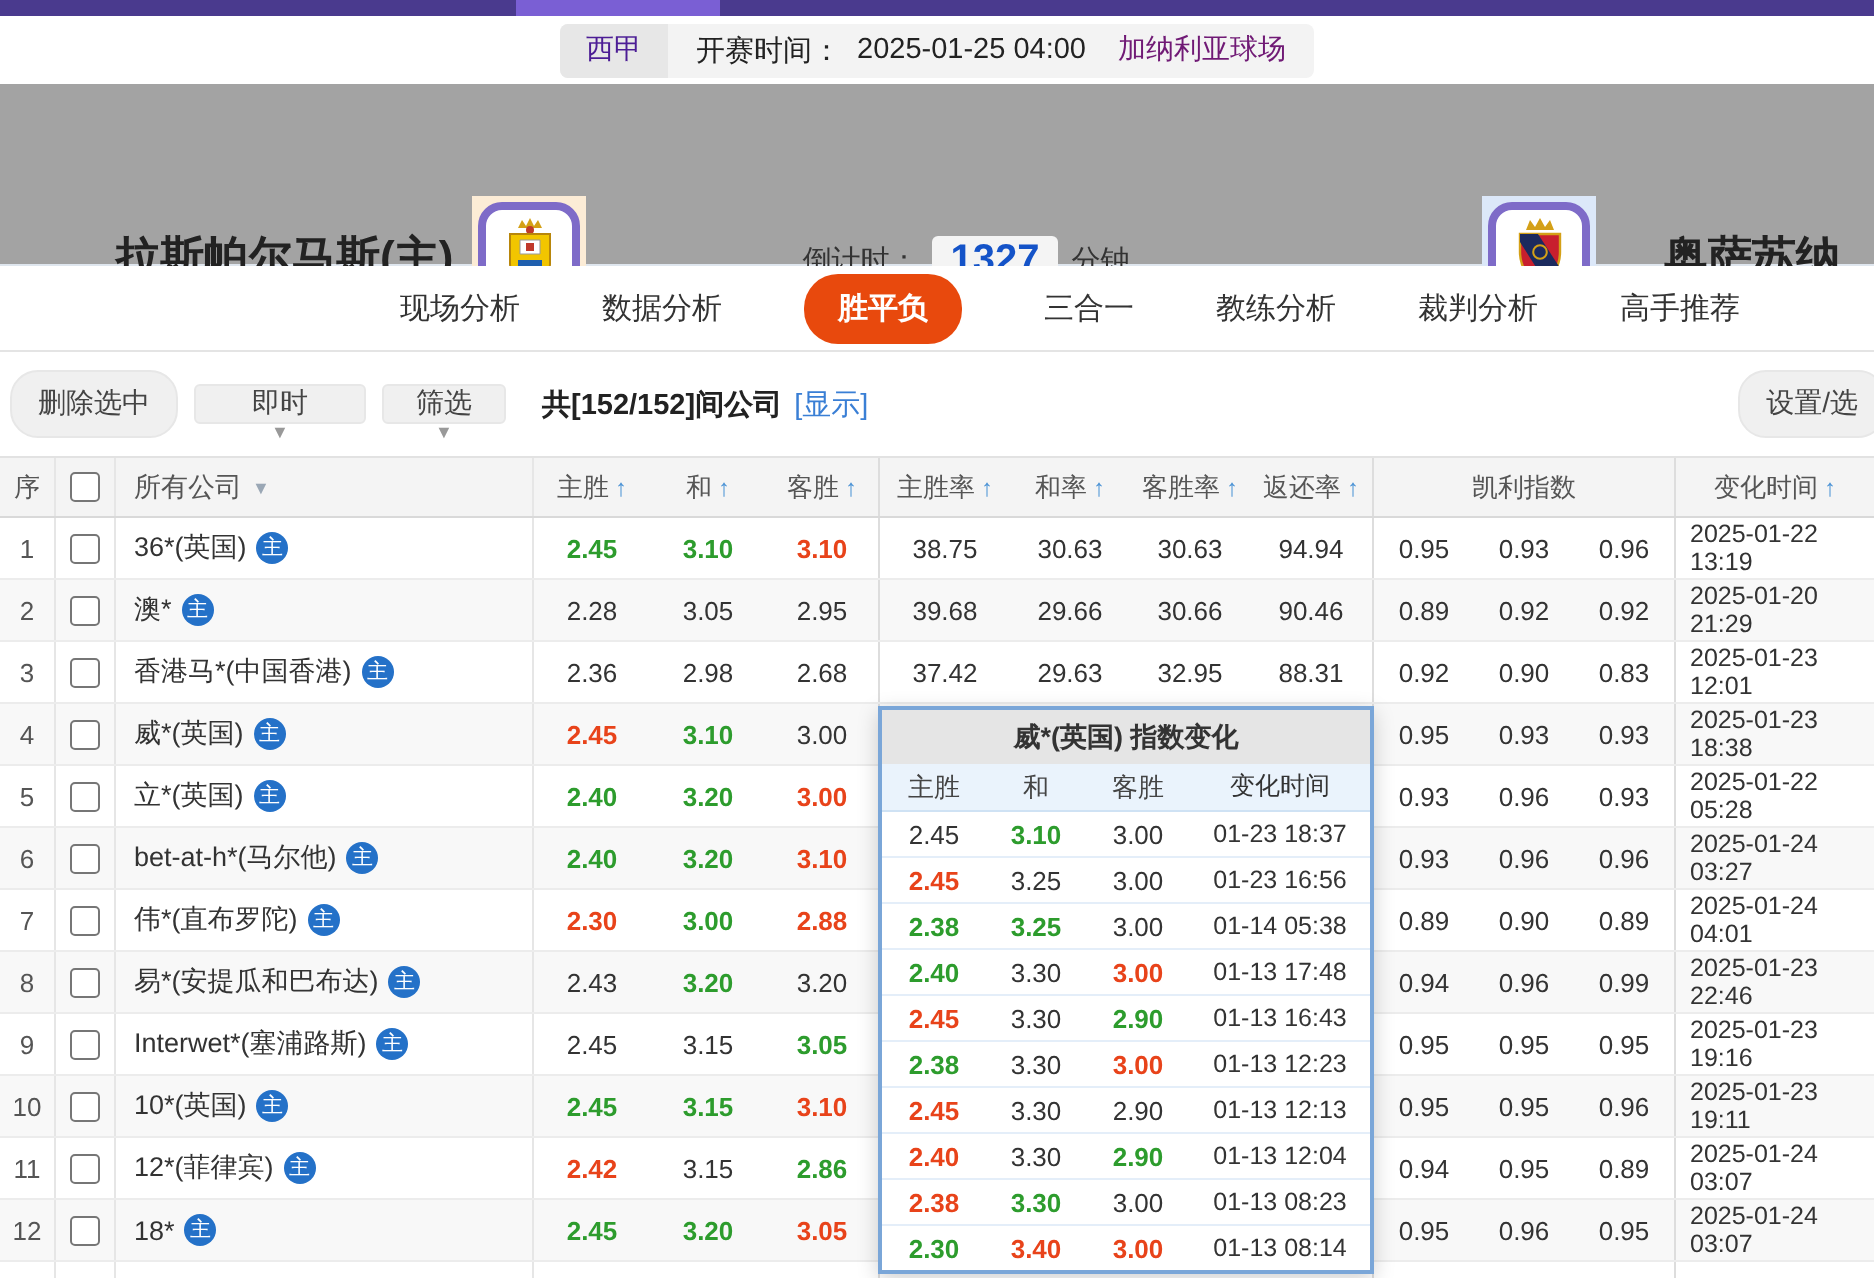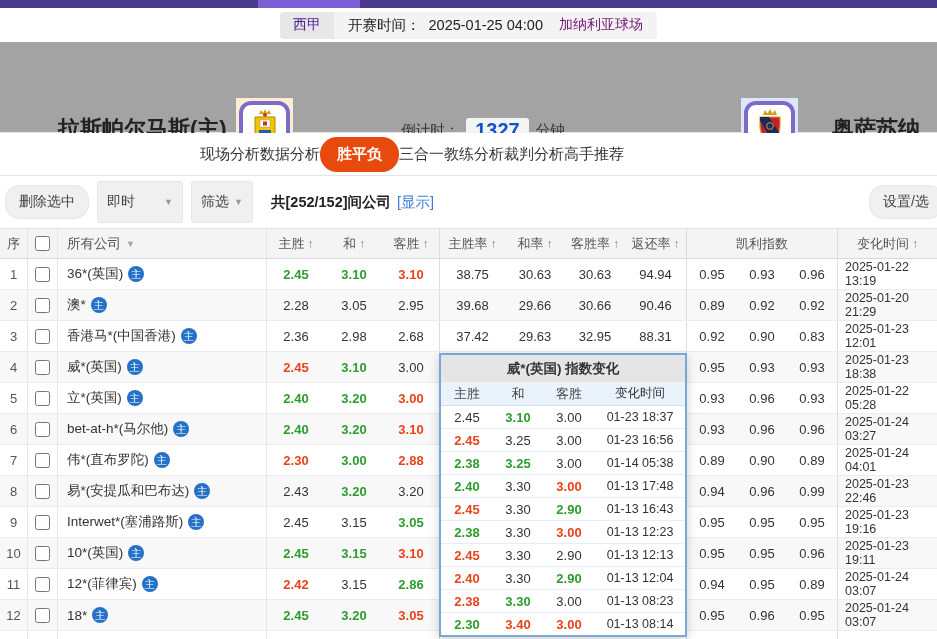--- a/index.html
+++ b/index.html
@@ -28,31 +28,31 @@
   .home-box { left:236px; background:#fcecd6; }
   .away-box { left:741px; background:#dce8f9; }
   .logo-inner { width:51px; height:51px; background:#fff; border:4px solid #7e6bc8; border-radius:12px;
     display:flex; align-items:center; justify-content:center; }
   .countdown { position:absolute; left:368px; top:76px; width:230px; display:flex; align-items:center; justify-content:center; gap:7px; }
   .cd-label, .cd-unit { font-size:14.5px; color:#333; }
   .cd-value { font-size:20px; font-weight:bold; color:#1453c8; background:#f4f4f4; border-radius:3px; padding:1px 9px; }
 
   
   .nav { position:absolute; top:133px; left:0; width:937px; height:43px; background:#fff;
-    border-bottom:1px solid #e4e4e4; display:flex; align-items:center; padding-left:200px; }
+    border-bottom:1px solid #e4e4e4; display:flex; align-items:center; padding-left:200px; gap:41px; }
   .tab { font-size:15px; color:#333; cursor:pointer; white-space:nowrap; }
   .tab.active { background:#e8490d; color:#fff; font-weight:bold; padding:8px 17px; border-radius:17px; }
 
   
   .toolbar { position:absolute; top:176px; left:0; width:937px; height:52px; background:#fff;
     display:flex; align-items:center; padding-left:5px; }
   .btn { background:#f0f0f0; border:1px solid #e7e7e7; border-radius:14px; padding:7px 13px;
     font-size:14px; color:#444; margin-right:8px; cursor:pointer; white-space:nowrap; }
-  .select { background:#f0f0f0; border:1px solid #e7e7e7; border-radius:3px; height:42px; width:86px;
-    display:flex; align-items:center; justify-content:space-between; padding:0 9px; font-size:14px; color:#444; margin-right:8px; cursor:pointer; }
+  .select { background:#f0f0f0; border:1px solid #e7e7e7; border-radius:3px; height:20px; width:86px;
+    display:flex; align-items:center; justify-content:space-between; padding:0 9px; font-size:14px; color:#444; margin-right:8px; cursor:pointer;flex-direction:column; }
   .select.small { width:62px; }
   .caret { font-size:9px; color:#999; }
   .count-text { font-size:14.5px; color:#222; font-weight:bold; margin-left:10px; }
   .show-link { font-size:14.5px; color:#3a7fd5; margin-left:6px; cursor:pointer; }
   .settings-btn { position:absolute; right:-6px; top:9px; margin:0; }
 
   
   .tbl { position:absolute; top:228px; left:0; width:937px; }
   .trow { display:flex; width:937px; height:31px; align-items:center; border-bottom:1px solid #ececec; background:#fff; }
   .trow.head { background:#f4f4f4; border-top:1px solid #e2e2e2; border-bottom:1px solid #d9d9d9; color:#555; }
@@ -154,21 +154,21 @@
 <div class="toolbar">
   <button class="btn">删除选中</button>
   <div class="select">
     <span>即时</span>
     <span class="caret">▼</span>
   </div>
   <div class="select small">
     <span>筛选</span>
     <span class="caret">▼</span>
   </div>
-  <span class="count-text">共[252/152]间公司</span>
+  <span class="count-text">共[152/152]间公司</span>
   <span class="show-link">[显示]</span>
   <button class="btn settings-btn">设置/选</button>
 </div>
 
 <div class="tbl">
   <div class="trow head">
     <div class="c c-idx">序</div>
     <div class="c c-chk">
       <input type="checkbox" style="">
     </div>

